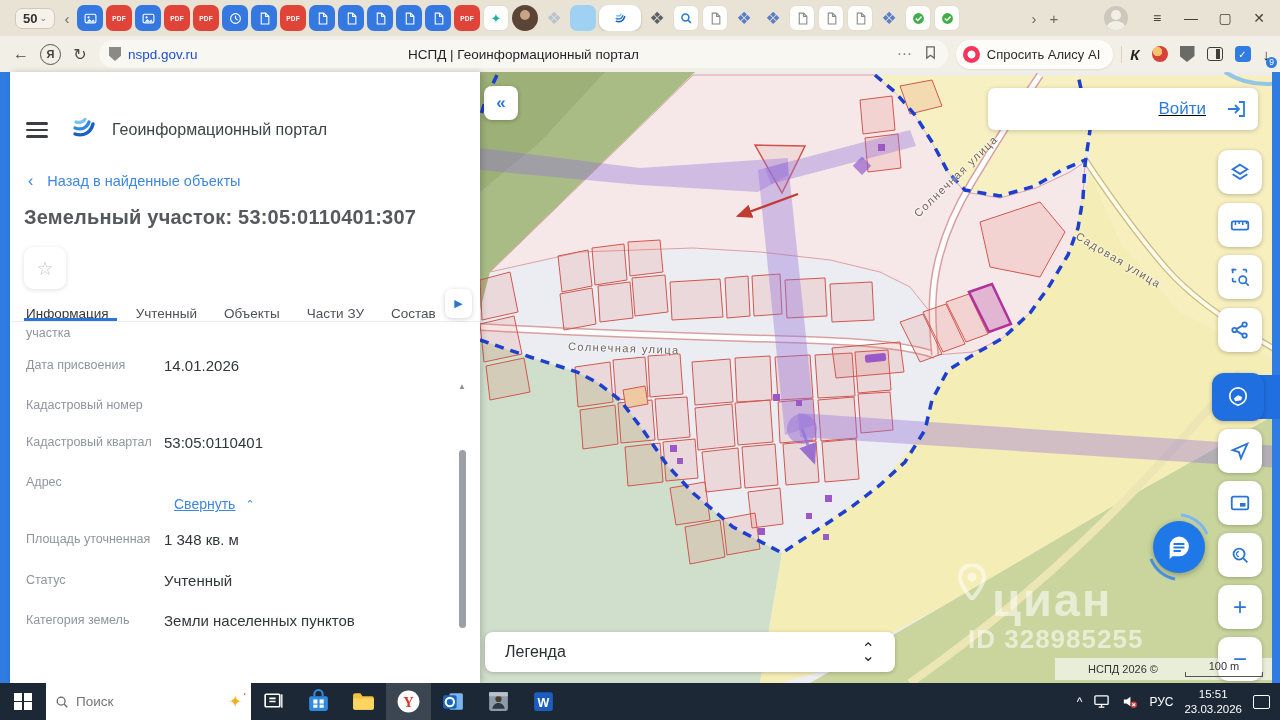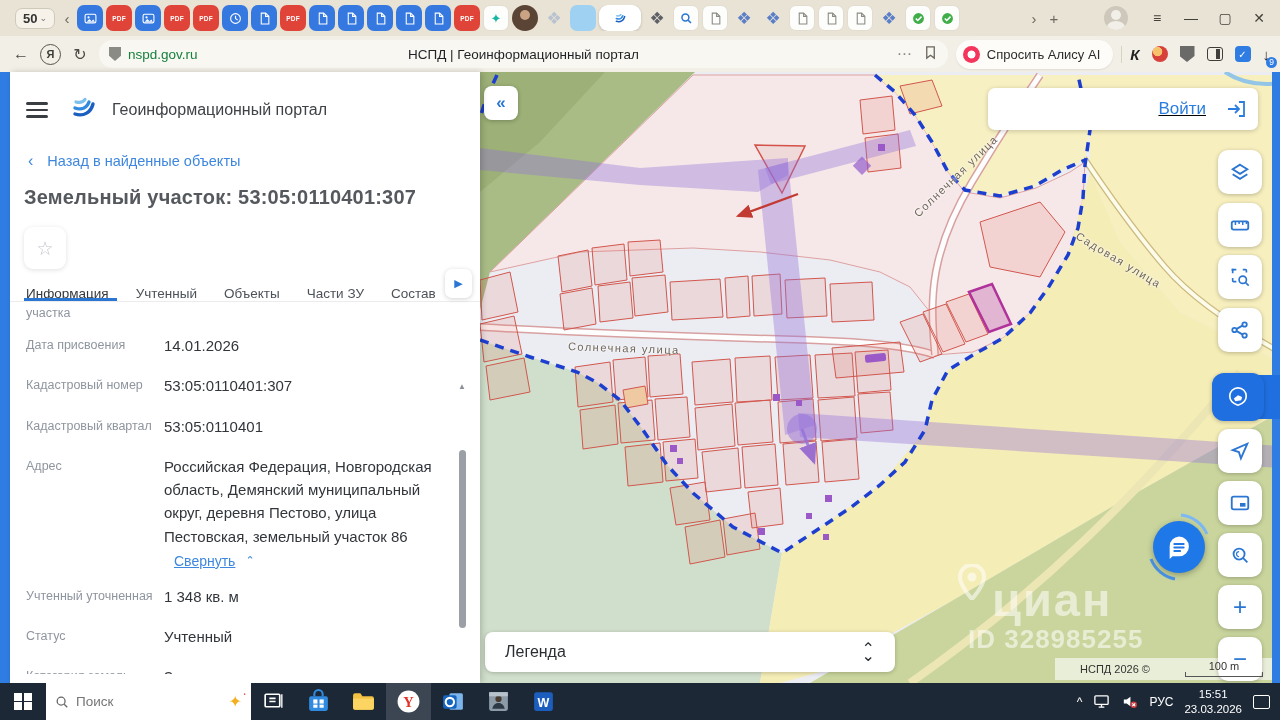--- a/index.html
+++ b/index.html
@@ -27,42 +27,42 @@
   .avatarbtn { width:24px; height:24px; border-radius:50%; background:#cdc8bb; position:relative; overflow:hidden; margin-right:8px; }
   .avatarbtn::before { content:""; position:absolute; top:4px; left:7px; width:10px; height:10px; border-radius:50%; background:#f2efe8; }
   .avatarbtn::after { content:""; position:absolute; top:15px; left:3px; width:18px; height:12px; border-radius:50%; background:#f2efe8; }
 
   
   .addrbar { position:absolute; top:36px; left:0; right:0; height:36px; background:#f2efe7; display:flex; align-items:center; padding:0 10px; gap:8px; }
   .abtn { color:#4c4b46; font-size:16px; width:22px; text-align:center; }
   .ya-circle { width:21px; height:21px; border:1.6px solid #55534c; border-radius:50%; display:flex; align-items:center; justify-content:center; font-size:11px; font-weight:bold; color:#3c3b36; }
   .urlpill { flex:1; height:28px; background:#f9f7f1; border-radius:14px; display:flex; align-items:center; position:relative; padding:0 10px; }
   .shield { width:12px; height:14px; background:#8b8b86; clip-path:polygon(0 0,100% 0,100% 62%,50% 100%,0 62%); margin-right:7px; }
-  .url { font-size:13.5px; color:#15803d; }
+  .url { font-size:13.5px; color:#1d4ed8; }
   .ptitle { position:absolute; left:0; right:0; text-align:center; font-size:13.5px; color:#1f2125; pointer-events:none; }
   .more-dots { margin-left:auto; color:#8a887f; font-size:15px; letter-spacing:1px; z-index:2; }
   .bm svg { width:15px; height:15px; }
   .alice { display:flex; align-items:center; gap:7px; background:#fdfcf9; border-radius:16px; height:29px; padding:0 13px 0 7px; box-shadow:0 1px 2px rgba(0,0,0,.08); }
   .alice-ic { width:17px; height:17px; border-radius:50%; background:radial-gradient(circle,#ffffff 0 30%,#f5365c 36% 100%); }
   .alice span { font-size:13px; color:#2c2c2c; }
   .extrow { display:flex; align-items:center; gap:12px; padding-left:8px; border-left:1px solid #d8d2c4; }
   .ext { font-size:15px; color:#222; position:relative; }
   .ext.kino { font-weight:800; font-style:italic; }
   .ext.shieldgray { width:15px; height:16px; background:#6a6a68; clip-path:polygon(0 0,100% 0,100% 62%,50% 100%,0 62%); }
   .ext.mush { width:16px; height:16px; border-radius:50%; background:radial-gradient(circle at 35% 35%,#f6c36a 0 30%,#d8413a 34% 100%); }
   .ext.tabsic { width:16px; height:14px; border:1.6px solid #3f3e3a; border-radius:3px; position:relative; }
   .ext.tabsic::after { content:""; position:absolute; right:2px; top:1px; bottom:1px; width:4px; background:#3f3e3a; }
   .ext.protect { width:16px; height:16px; border-radius:4px; background:#2f7ce2; color:#fff; font-size:10px; display:flex; align-items:center; justify-content:center; }
   .badge { position:absolute; right:-7px; bottom:-5px; background:#2f7ce2; color:#fff; border-radius:8px; font-size:8.5px; padding:0 3px; line-height:11px; }
 
   
   .content { position:absolute; top:72px; left:0; width:1280px; height:611px; background:#fff; }
   .edgestrip { position:absolute; left:0; top:0; width:10px; height:611px; background:#2f7ce2; }
   .panel { position:absolute; left:10px; top:0; width:470px; height:611px; background:#fff; box-shadow:2px 0 6px rgba(0,0,0,.18); z-index:5; }
-  .phead { display:flex; align-items:center; gap:22px; padding:22px 0 0 16px; }
+  .phead { display:flex; align-items:center; gap:22px; padding:22px 0 0 16px;margin-top:20px; }
   .burger { width:22px; display:flex; flex-direction:column; gap:4px; }
   .burger i { height:2.5px; background:#3a3d41; border-radius:2px; }
   .plogo svg { width:28px; height:28px; }
   .ptitle2 { font-size:16px; color:#3f4347; font-weight:500; }
   .backlink { display:flex; align-items:center; gap:14px; color:#3e87de; font-size:14.5px; margin:26px 0 0 18px; }
   .backlink .lt { font-size:16px; }
   .objtitle { margin:16px 11px 0 14px; font-size:20px; color:#55595e; font-weight:600; letter-spacing:.2px; }
   .starbtn { width:42px; height:42px; margin:18px 0 0 14px; border-radius:9px; background:#fff; box-shadow:0 1px 5px rgba(0,0,0,.12); display:flex; align-items:center; justify-content:center; color:#c0c4c9; font-size:19px; }
   .ptabs { display:flex; align-items:flex-end; gap:27px; padding:0 0 0 16px; margin-top:17px; position:relative; }
   .ptab { font-size:13.5px; color:#4d5258; position:relative; white-space:nowrap; }
@@ -98,21 +98,21 @@
   .fab svg { width:28px; height:28px; }
   .fabring { position:absolute; left:661px; top:437px; width:76px; height:76px; z-index:3; }
   .legend { position:absolute; left:5px; top:560px; width:410px; height:40px; background:#fff; border-radius:8px; box-shadow:0 1px 4px rgba(0,0,0,.22); display:flex; align-items:center; padding:0 20px; z-index:4; }
   .legend span { font-size:16px; color:#2b2f33; }
   .legend .lchev { margin-left:auto; display:flex; flex-direction:column; line-height:7px; color:#555; font-size:10px; }
   .wm { position:absolute; z-index:2; color:rgba(255,255,255,.55); font-weight:bold; pointer-events:none; }
   .wm.pin { left:478px; top:492px; }
   .wm.brand { left:512px; top:500px; font-size:47px; letter-spacing:2px; }
   .wm.idl { left:488px; top:552px; font-size:26px; letter-spacing:1px; }
   .attrib { position:absolute; left:575px; top:586px; width:225px; height:22px; background:rgba(255,255,255,.6); display:flex; align-items:center; z-index:3; }
-  .attrib .src { font-size:11px; color:#333; margin-left:25px; }
+  .attrib .src { font-size:11px; color:#333; margin-left:33px; }
   .scale { position:absolute; left:705px; top:588px; width:78px; z-index:4; text-align:center; }
   .scale .num { font-size:11px; color:#333; }
   .scale .bar { height:5px; border:1px solid #555; border-top:none; }
   .stlabel { position:absolute; font-size:11px; color:#6f6458; letter-spacing:1.5px; white-space:nowrap; text-shadow:0 0 3px #fff,0 0 3px #fff; z-index:2; }
 
   
   .taskbar { position:absolute; left:0; bottom:0; width:1280px; height:37px; background:#1d2836; display:flex; align-items:stretch; z-index:10; }
   .startbtn { width:46px; display:flex; align-items:center; justify-content:center; }
   .winlogo { display:grid; grid-template-columns:8px 8px; grid-gap:1.5px; }
   .winlogo i { height:8px; background:#fff; }
@@ -341,36 +341,34 @@
       <div class="pdivider"></div>
       <div class="scrollarea">
         <div class="clipped">участка</div>
         <div id="fields">
             <div class="frow">
               <div class="flbl">Дата присвоения</div>
               <div class="fval">14.01.2026</div>
             </div>
             <div class="frow">
               <div class="flbl">Кадастровый номер</div>
-              <div class="fval">53:05:0110401:307</div>
             </div>
             <div class="frow">
               <div class="flbl">Кадастровый квартал</div>
               <div class="fval">53:05:0110401</div>
             </div>
             <div class="frow">
               <div class="flbl">Адрес</div>
-              <div class="fval">Российская Федерация, Новгородская область, Демянский муниципальный округ, деревня Пестово, улица Пестовская, земельный участок 86</div>
             </div>
             <div class="collapse">
               <u>Свернуть</u>
               <span class="caret">⌃</span>
             </div>
             <div class="frow">
-              <div class="flbl">Учтенный уточненная</div>
+              <div class="flbl">Площадь уточненная</div>
               <div class="fval">1 348 кв. м</div>
             </div>
             <div class="frow">
               <div class="flbl">Статус</div>
               <div class="fval">Учтенный</div>
             </div>
             <div class="frow">
               <div class="flbl">Категория земель</div>
               <div class="fval">Земли населенных пунктов</div>
             </div>

